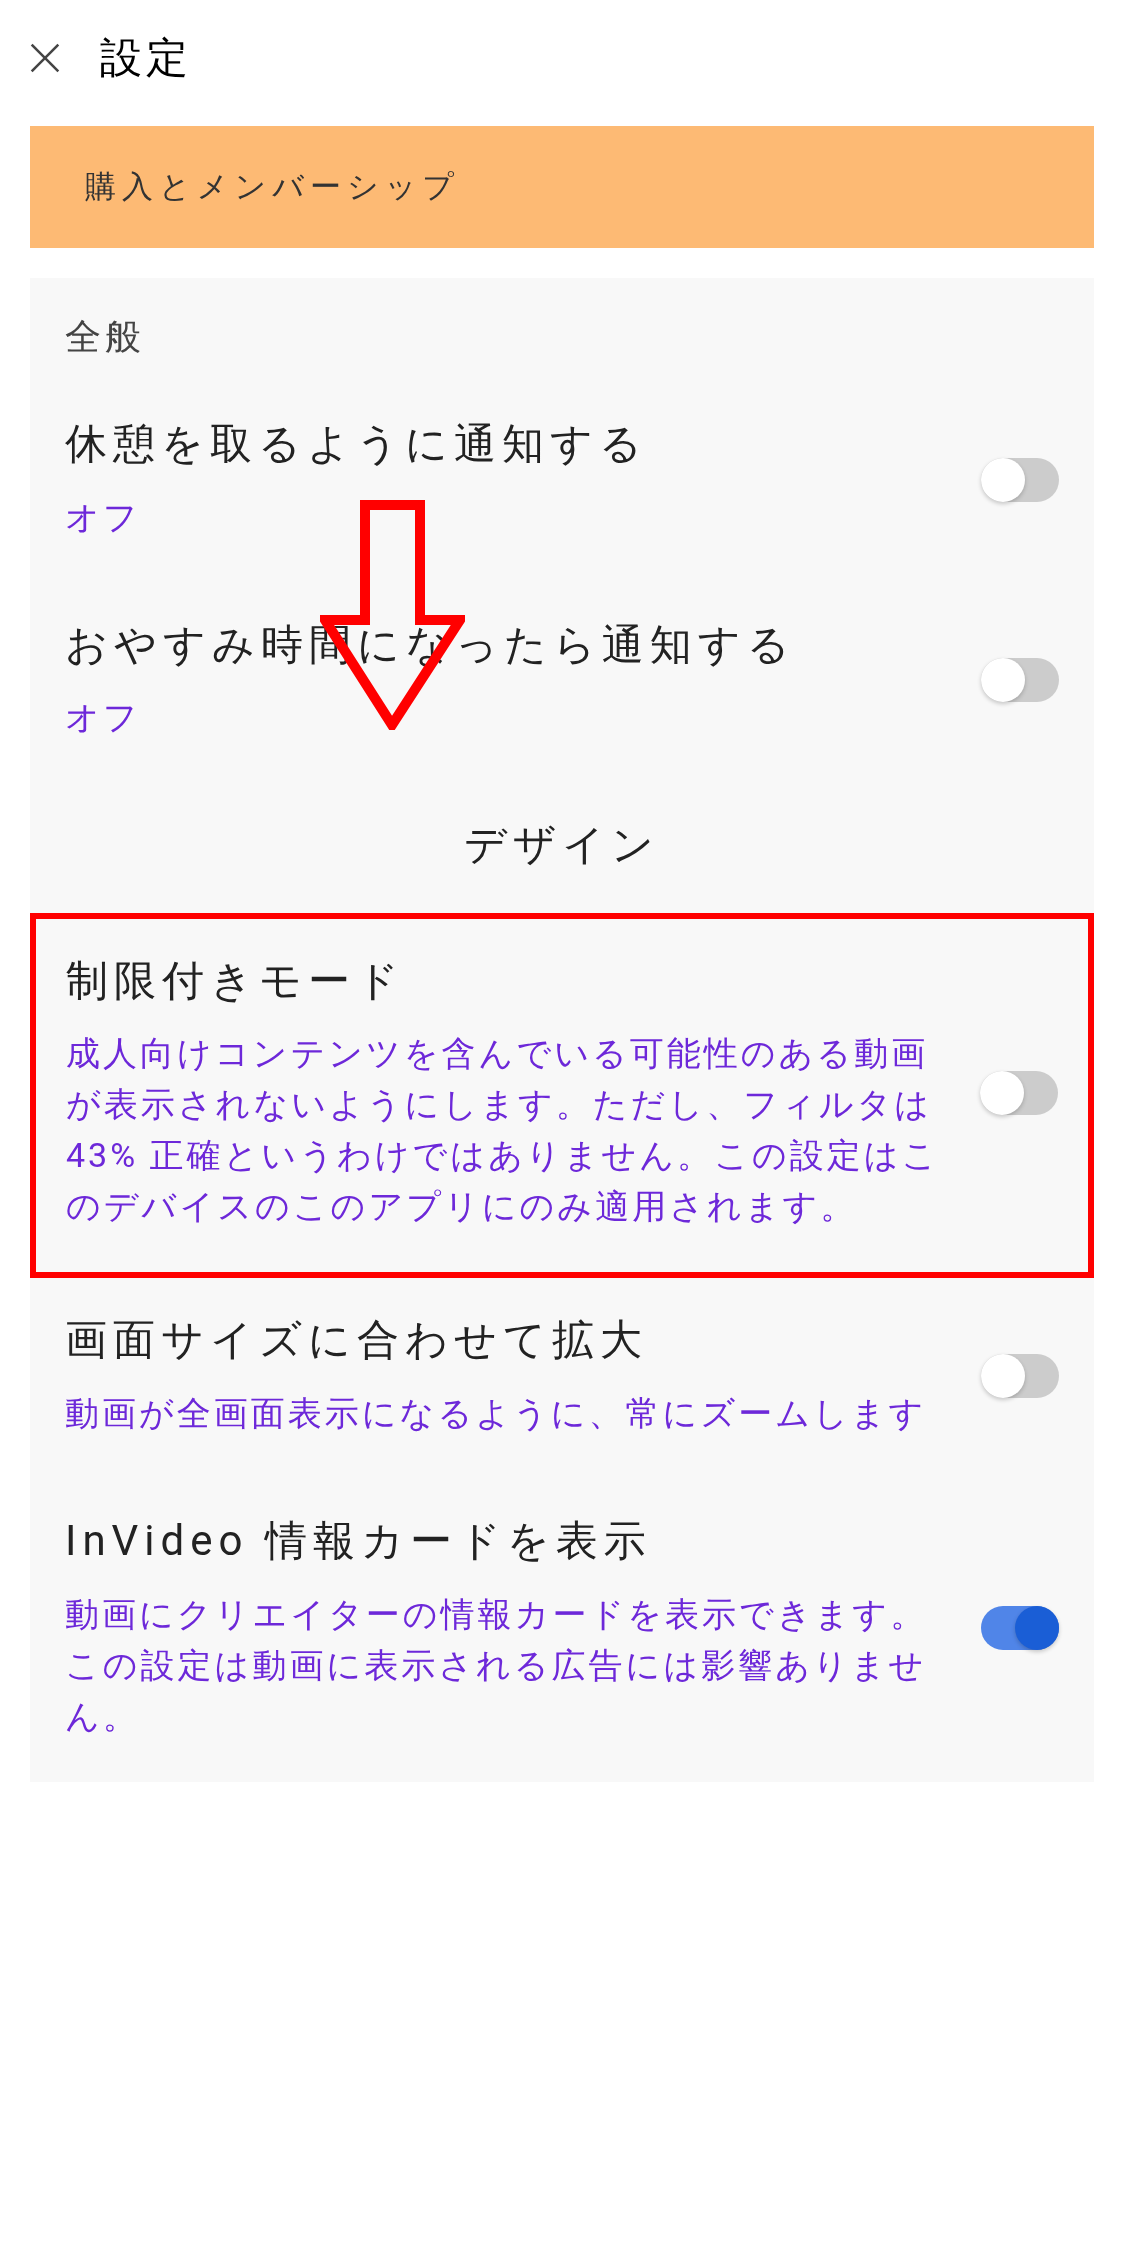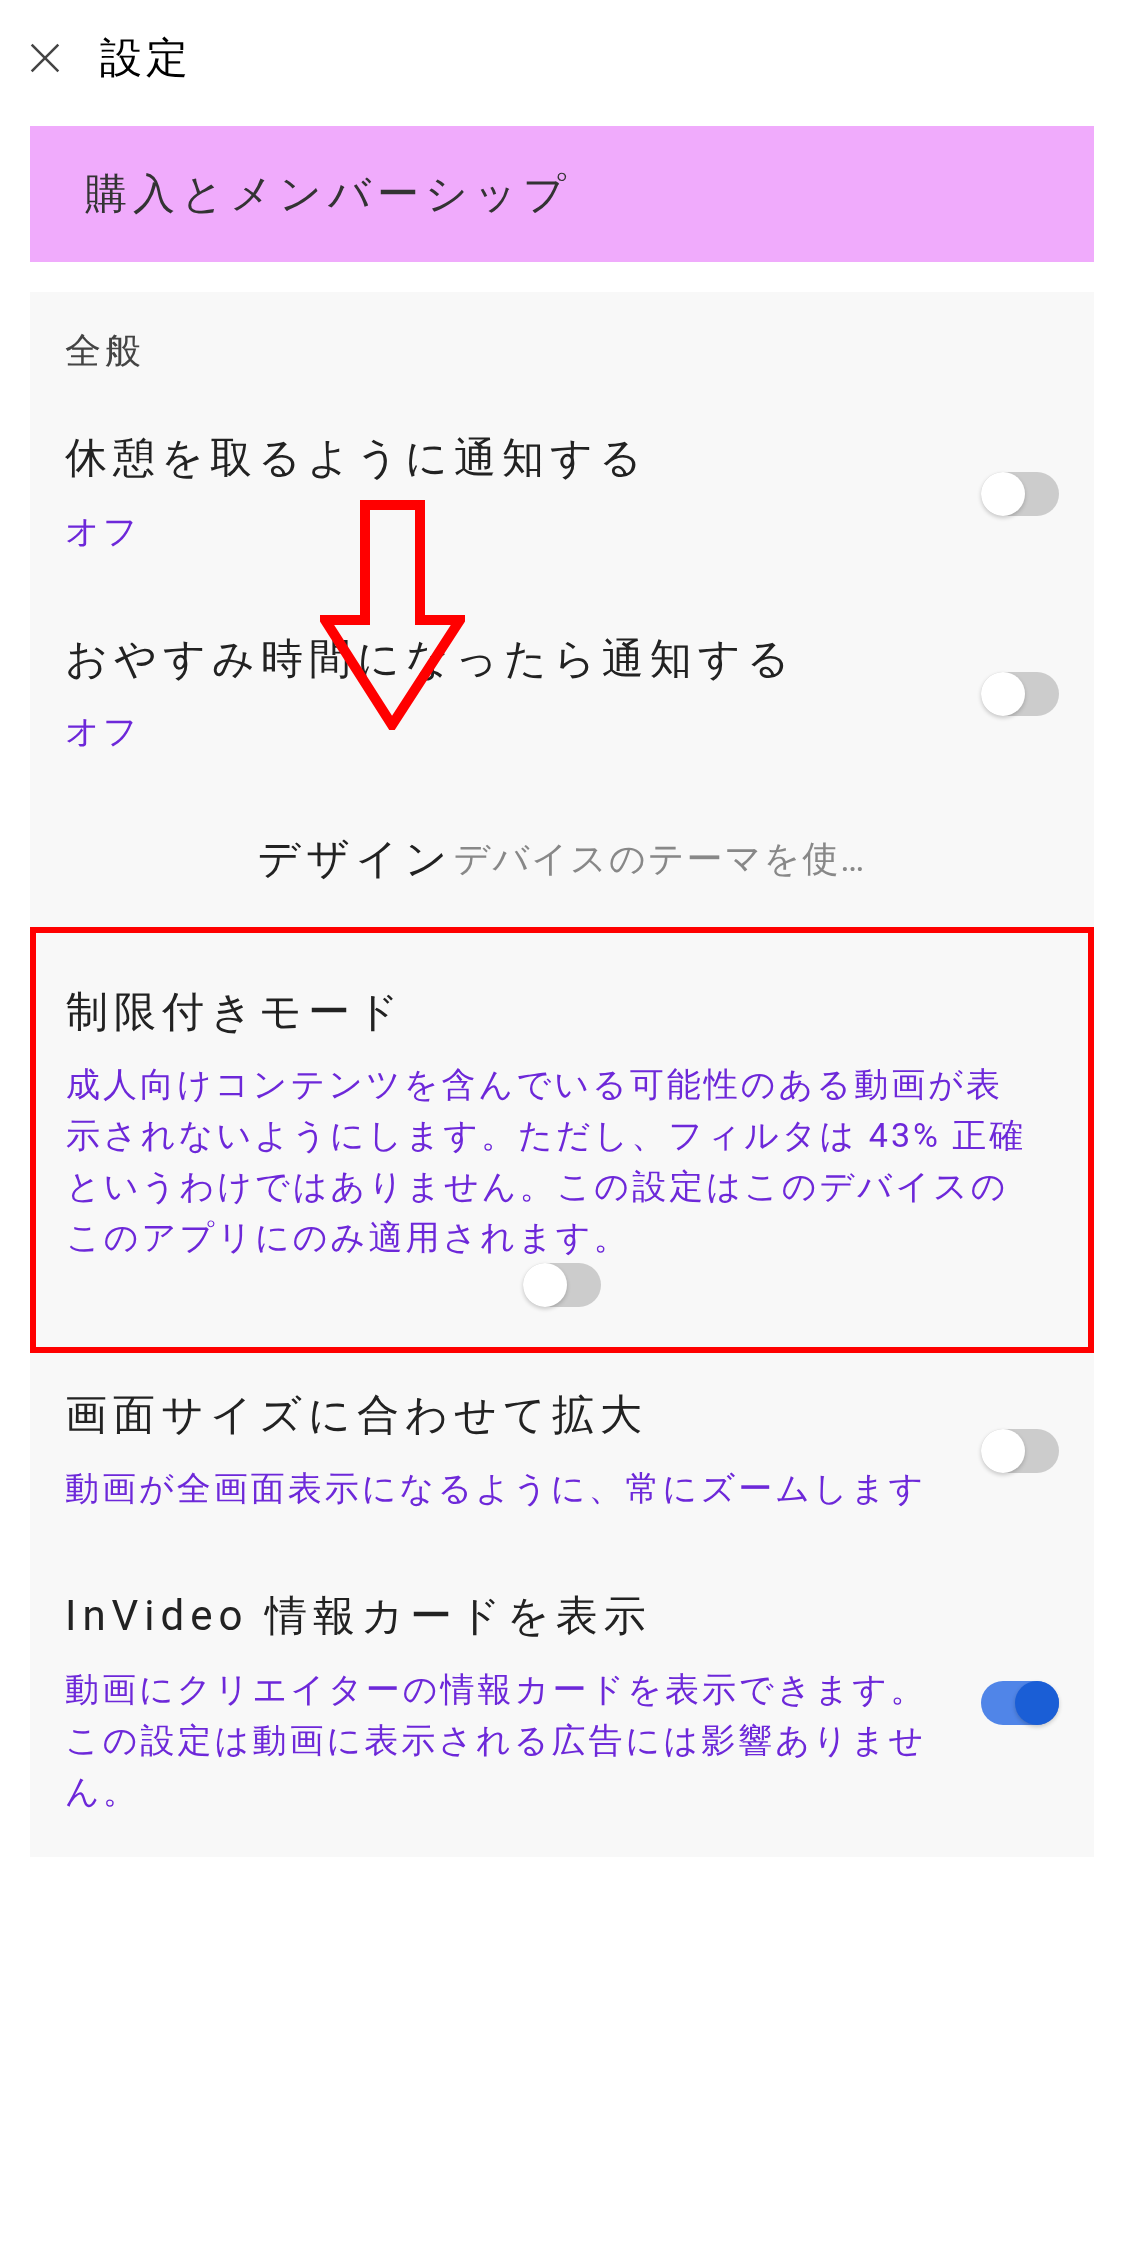--- a/index.html
+++ b/index.html
@@ -29,24 +29,24 @@
       width: 100%;
       height: 100%;
     }
     .header-title {
       font-size: 42px;
       font-weight: 500;
       letter-spacing: 4px;
       color: #000;
     }
     .menu-button {
-      background: #f0abfc;
+      background: #fdba74;
       padding: 40px 55px;
       margin: 0 30px 30px 30px;
-      font-size: 42px;
+      font-size: 31px;
       letter-spacing: 6px;
       color: #333;
       cursor: pointer;
     }
     .section {
       background: #f8f8f8;
       margin: 0 30px;
       padding: 0;
     }
     .section-header {
@@ -115,22 +115,21 @@
     .toggle.on .toggle-knob {
       background: #1a5ed6;
       right: 0;
     }
     .highlight-box {
       border: 6px solid #ff0000;
       margin: 0 30px;
       background: #f8f8f8;
     }
     .highlight-box .setting-row {
-      padding: 52px 30px 40px 30px;
-      flex-direction: column;
+      padding: 35px 30px 40px 30px;
     }
     .arrow-annotation {
       position: absolute;
       left: 320px;
       top: 500px;
       pointer-events: none;
     }
     .arrow-annotation svg {
       width: 145px;
       height: 230px;
@@ -178,21 +177,20 @@
       <div class="setting-title">おやすみ時間になったら通知する</div>
       <div class="setting-subtitle">オフ</div>
     </div>
     <div class="toggle off">
       <div class="toggle-knob"></div>
     </div>
   </div>
 
   <div class="row-inline">
     <div class="setting-title">デザイン</div>
-    <div class="setting-value">デバイスのテーマを使…</div>
   </div>
 </div>
 
 <div class="highlight-box">
   <div class="setting-row">
     <div class="setting-content">
       <div class="setting-title">制限付きモード</div>
       <div class="setting-subtitle">成人向けコンテンツを含んでいる可能性のある動画が表示されないようにします。ただし、フィルタは 43% 正確というわけではありません。この設定はこのデバイスのこのアプリにのみ適用されます。</div>
     </div>
     <div class="toggle off">

